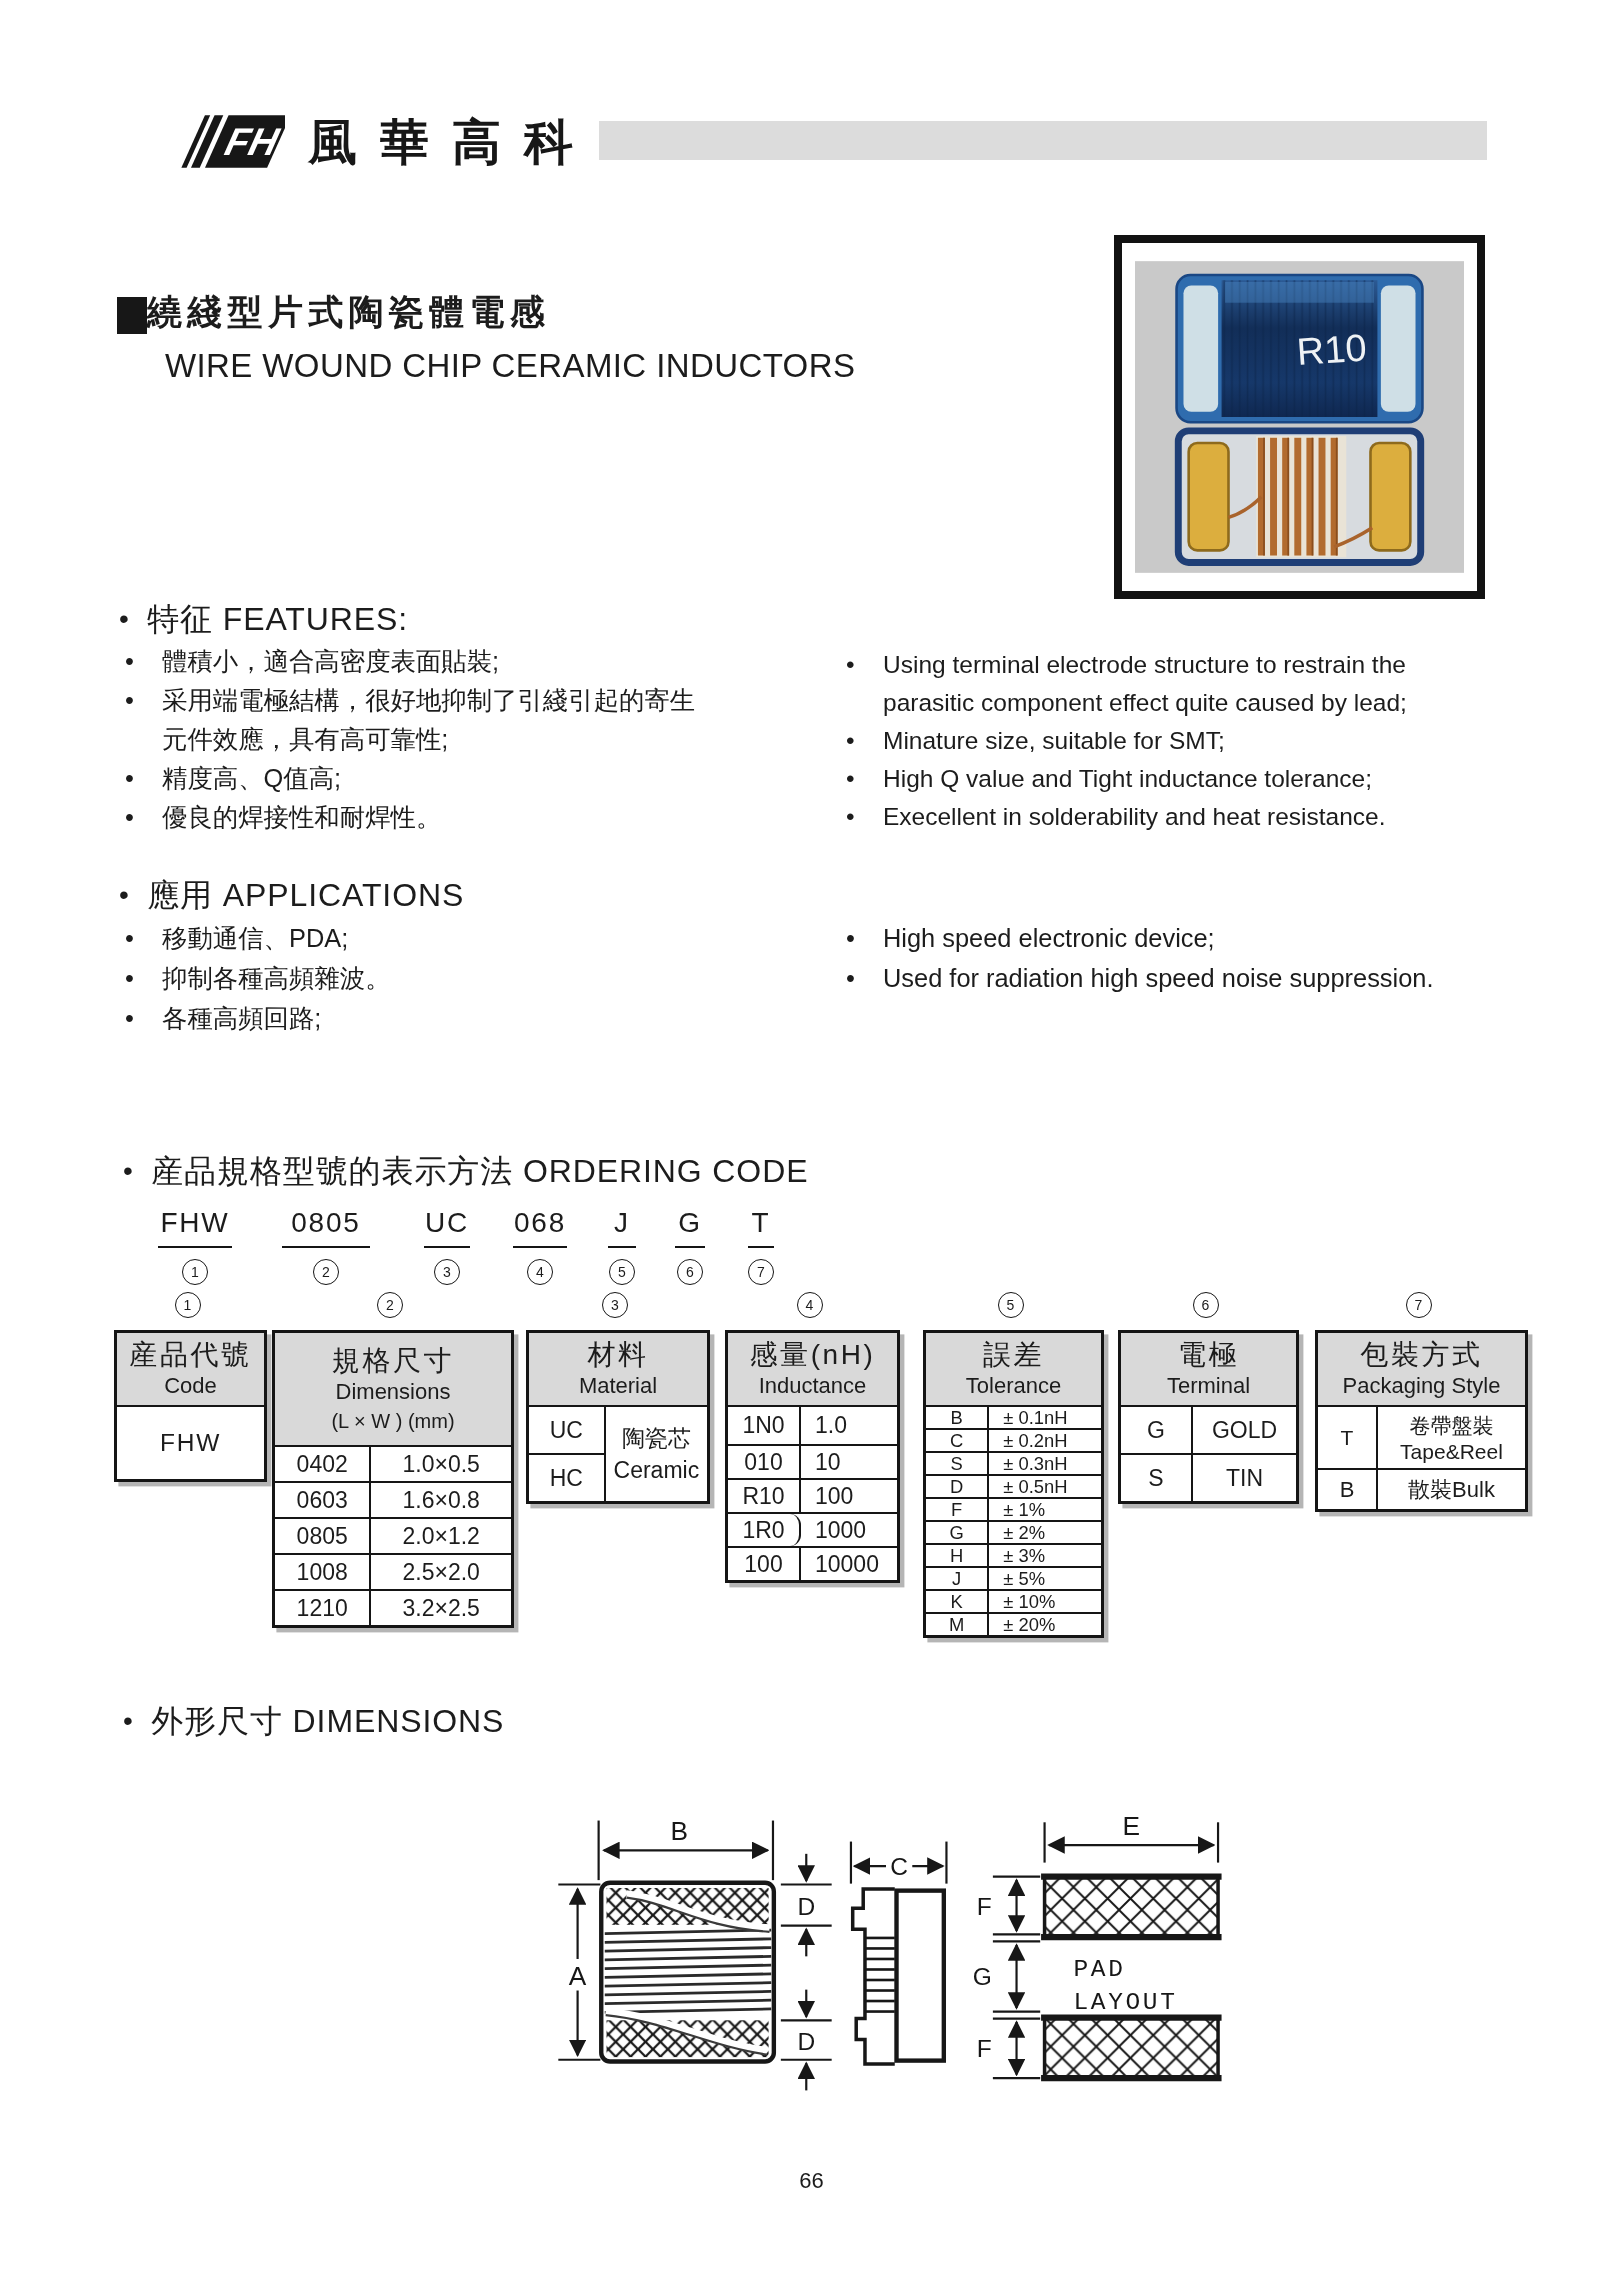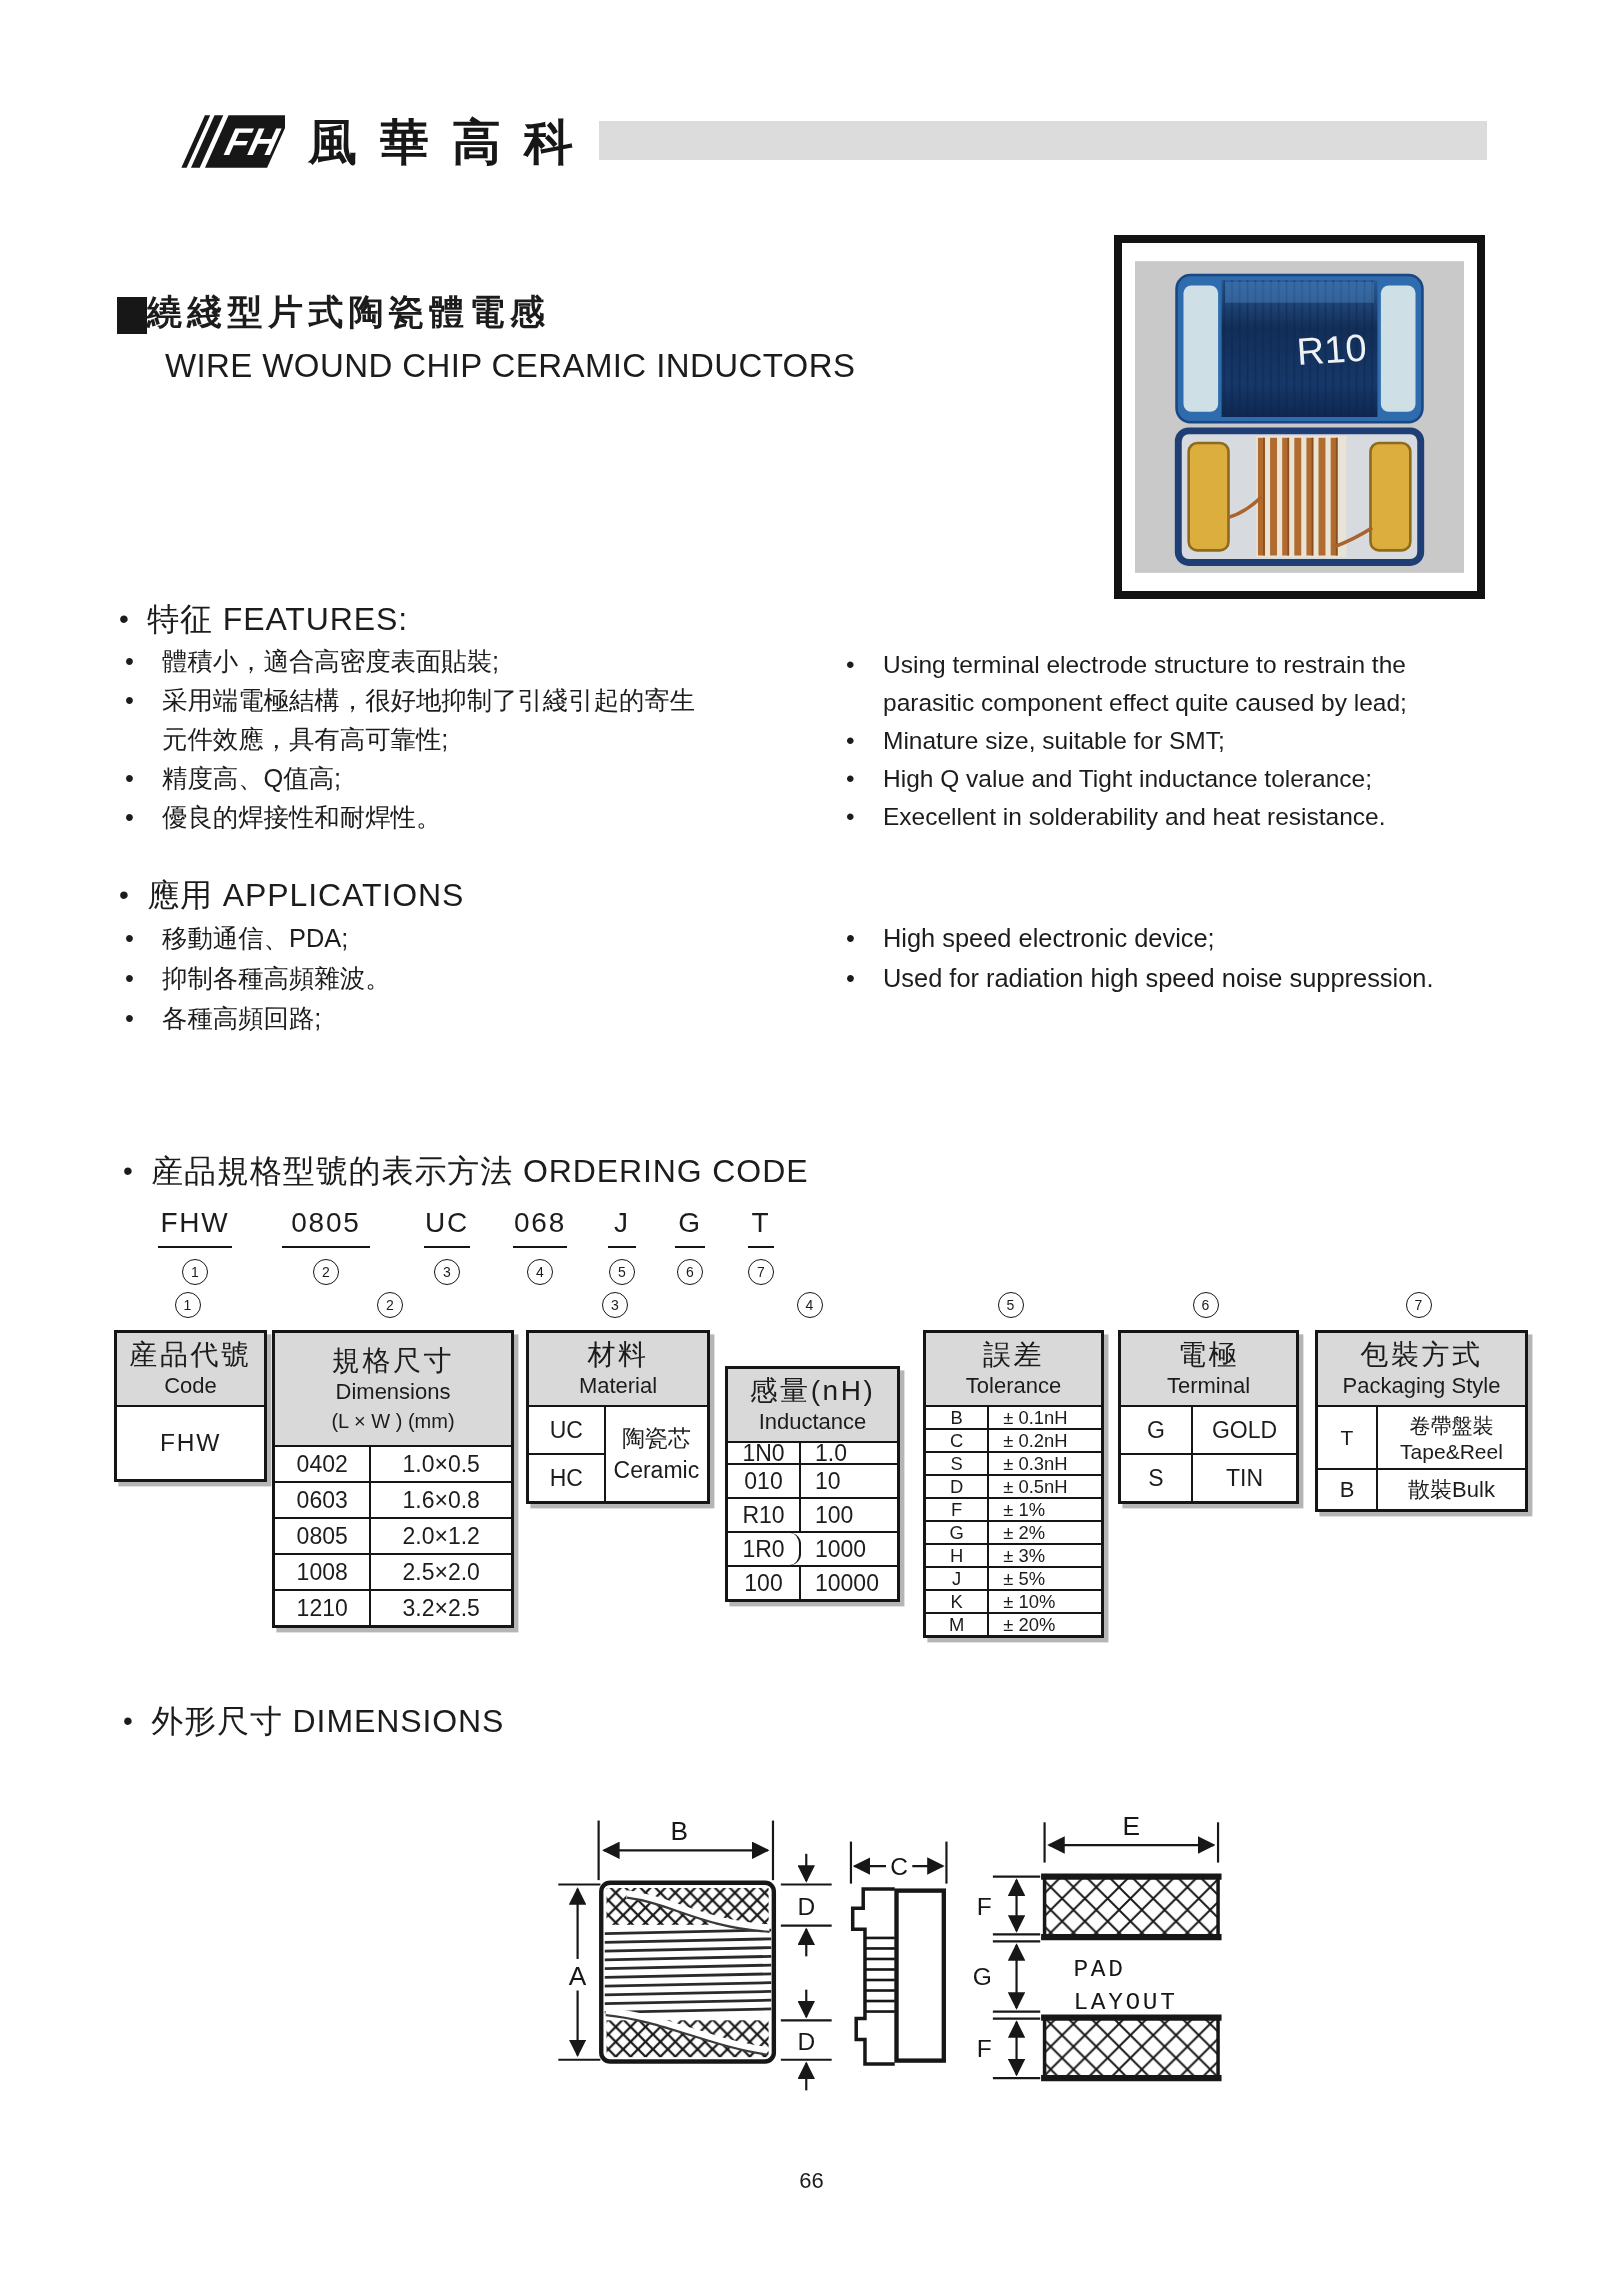--- a/index.html
+++ b/index.html
@@ -247,27 +247,27 @@
         <div class="mcell">UC</div>
         <div class="mcell">HC</div>
       </div>
       <div class="mright">
         <div>陶瓷芯</div>
         <div>Ceramic</div>
       </div>
     </div>
   </div>
 
-  <div class="dtable" style="left:725px; width:169px;margin-top:36px;">
+  <div class="dtable" style="left:725px; width:169px;">
     <div class="hd" style="height:72px;">
       <div class="hcn">感量(nH)</div>
       <div class="hen">Inductance</div>
     </div>
     <div>
-      <div class="trow" style="height:20px;">
+      <div class="trow" style="height:37px;">
           <div class="c1" style="width:42%;">1N0</div>
           <div class="c2 left">1.0</div>
         </div>
       <div class="trow" style="height:32px;">
           <div class="c1" style="width:42%;">010</div>
           <div class="c2 left">10</div>
         </div>
       <div class="trow" style="height:32px;">
           <div class="c1" style="width:42%;">R10</div>
           <div class="c2 left">100</div>

